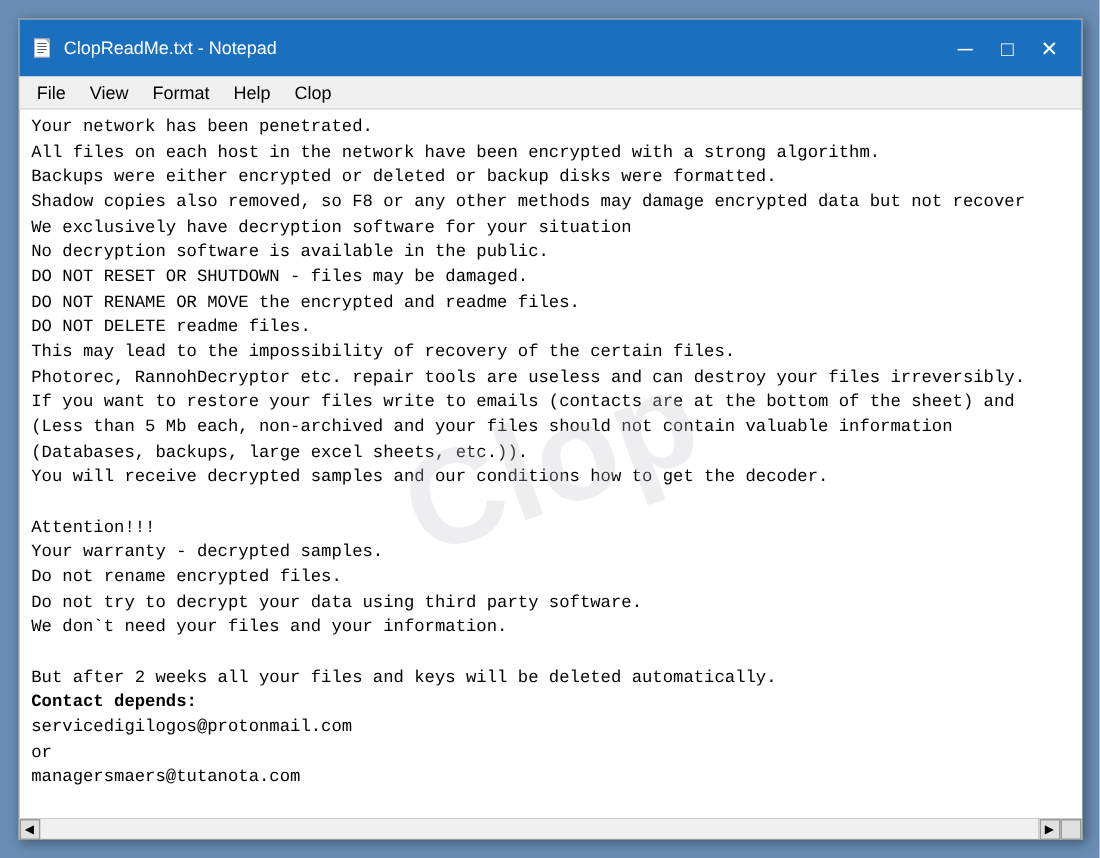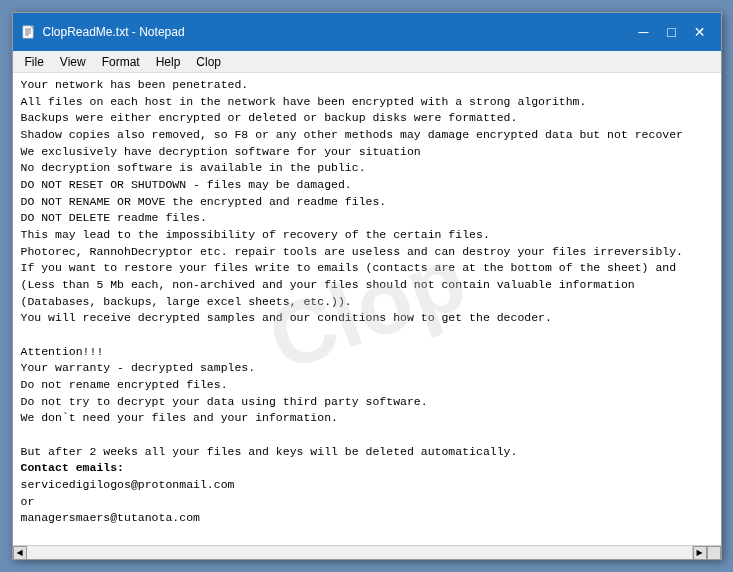--- a/index.html
+++ b/index.html
@@ -234,21 +234,21 @@
 (Databases, backups, large excel sheets, etc.)).
 You will receive decrypted samples and our conditions how to get the decoder.
 
 Attention!!!
 Your warranty - decrypted samples.
 Do not rename encrypted files.
 Do not try to decrypt your data using third party software.
 We don`t need your files and your information.
 
 But after 2 weeks all your files and keys will be deleted automatically.
-<span class="bold-line">Contact emails:</span>
+<span class="bold-line">Contact depends:</span>
 servicedigilogos@protonmail.com
 or
 managersmaers@tutanota.com
 
 The final price depends on how fast you write to us.
 |
 Clop</pre>
   </div>
 
   <div class="scrollbar-bottom">

